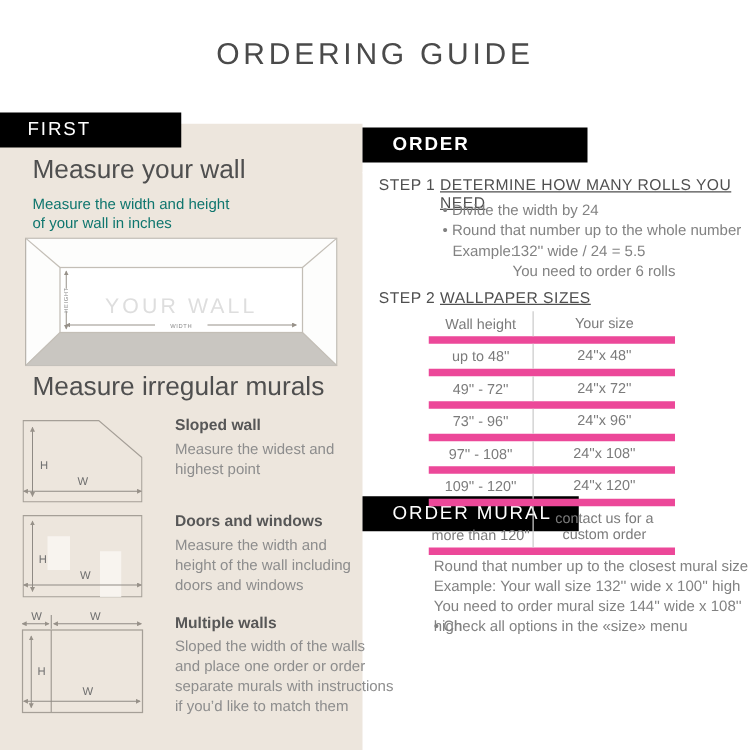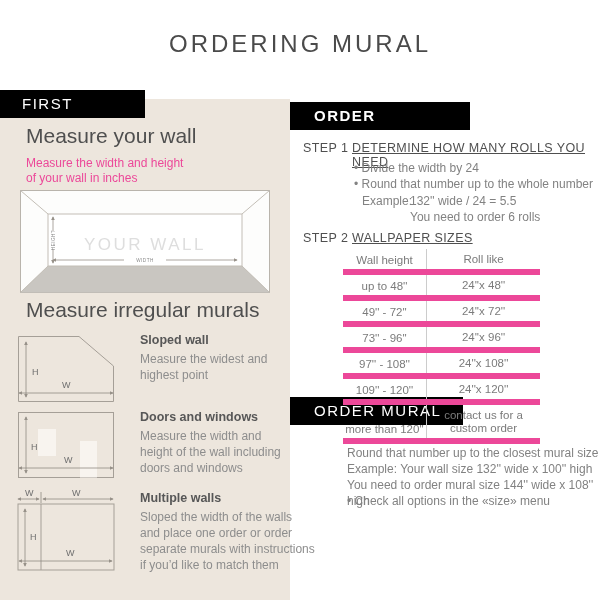--- a/index.html
+++ b/index.html
@@ -14,21 +14,21 @@
   .bar{position:absolute;height:28px;background:#000000;color:#ffffff;
     font-size:15px;letter-spacing:1.5px;line-height:28px;}
   .bar-first{left:0;top:90px;width:145px;padding-left:0;}
   .bar-first span{padding-left:22px;}
   .bar-wallpaper{left:290px;top:102px;width:180px;font-weight:bold;}
   .bar-wallpaper span{padding-left:24px;}
   .bar-mural{left:290px;top:397px;width:173px;}
   .bar-mural span{padding-left:24px;}
 
   .h1-left{position:absolute;font-size:21px;color:#4f4f4f;font-weight:400;}
-  .sub{position:absolute;font-size:12px;color:#ec4899;line-height:15px;}
+  .sub{position:absolute;font-size:12px;color:#0f766e;line-height:15px;}
 
   .item-label{position:absolute;font-size:12.5px;color:#575757;font-weight:700;}
   .item-text{position:absolute;font-size:12px;color:#8d8d8d;line-height:16px;}
 
   .step-label{position:absolute;font-size:12.5px;color:#4f4f4f;letter-spacing:.4px;}
   .step-title{position:absolute;font-size:12.5px;color:#4f4f4f;letter-spacing:.4px;text-decoration:underline;}
   .rline{position:absolute;font-size:12px;color:#828282;line-height:16px;}
 
   .wtable{position:absolute;left:343px;top:249px;width:197px;font-size:11.5px;color:#7b7b7b;}
   .wrow{display:flex;border-bottom:6px solid #ec4899;align-items:flex-end;}
@@ -36,21 +36,21 @@
   .wc2{width:113px;border-left:1px solid #cccccc;text-align:center;padding:4px 2px 3px 2px;line-height:13px;}
 
   .diagram{position:absolute;}
   svg text{font-family:"Liberation Sans", sans-serif;}
 </style>
 </head>
 <body>
 
 <div id="canvas">
 
-  <div class="page-title">ORDERING MURAL</div>
+  <div class="page-title">ORDERING GUIDE</div>
 
   <div class="beige-panel"></div>
 
   <div class="bar bar-first">
     <span>FIRST</span>
   </div>
   <div class="bar bar-wallpaper">
     <span>ORDER WALLPAPER</span>
   </div>
   <div class="bar bar-mural">
@@ -136,21 +136,21 @@
   <div class="rline" style="left:362px;top:193px;">Example:</div>
   <div class="rline" style="left:410px;top:193px;">132'' wide / 24 = 5.5</div>
   <div class="rline" style="left:410px;top:209px;">You need to order 6 rolls</div>
 
   <div class="step-label" style="left:303px;top:231px;">STEP 2</div>
   <div class="step-title" style="left:352px;top:231px;">WALLPAPER SIZES</div>
 
   <div class="wtable">
     <div class="wrow">
       <div class="wc1">Wall height</div>
-      <div class="wc2">Roll like</div>
+      <div class="wc2">Your size</div>
     </div>
     <div class="wrow">
       <div class="wc1">up to 48''</div>
       <div class="wc2">24''x 48''</div>
     </div>
     <div class="wrow">
       <div class="wc1">49'' - 72''</div>
       <div class="wc2">24''x 72''</div>
     </div>
     <div class="wrow">

